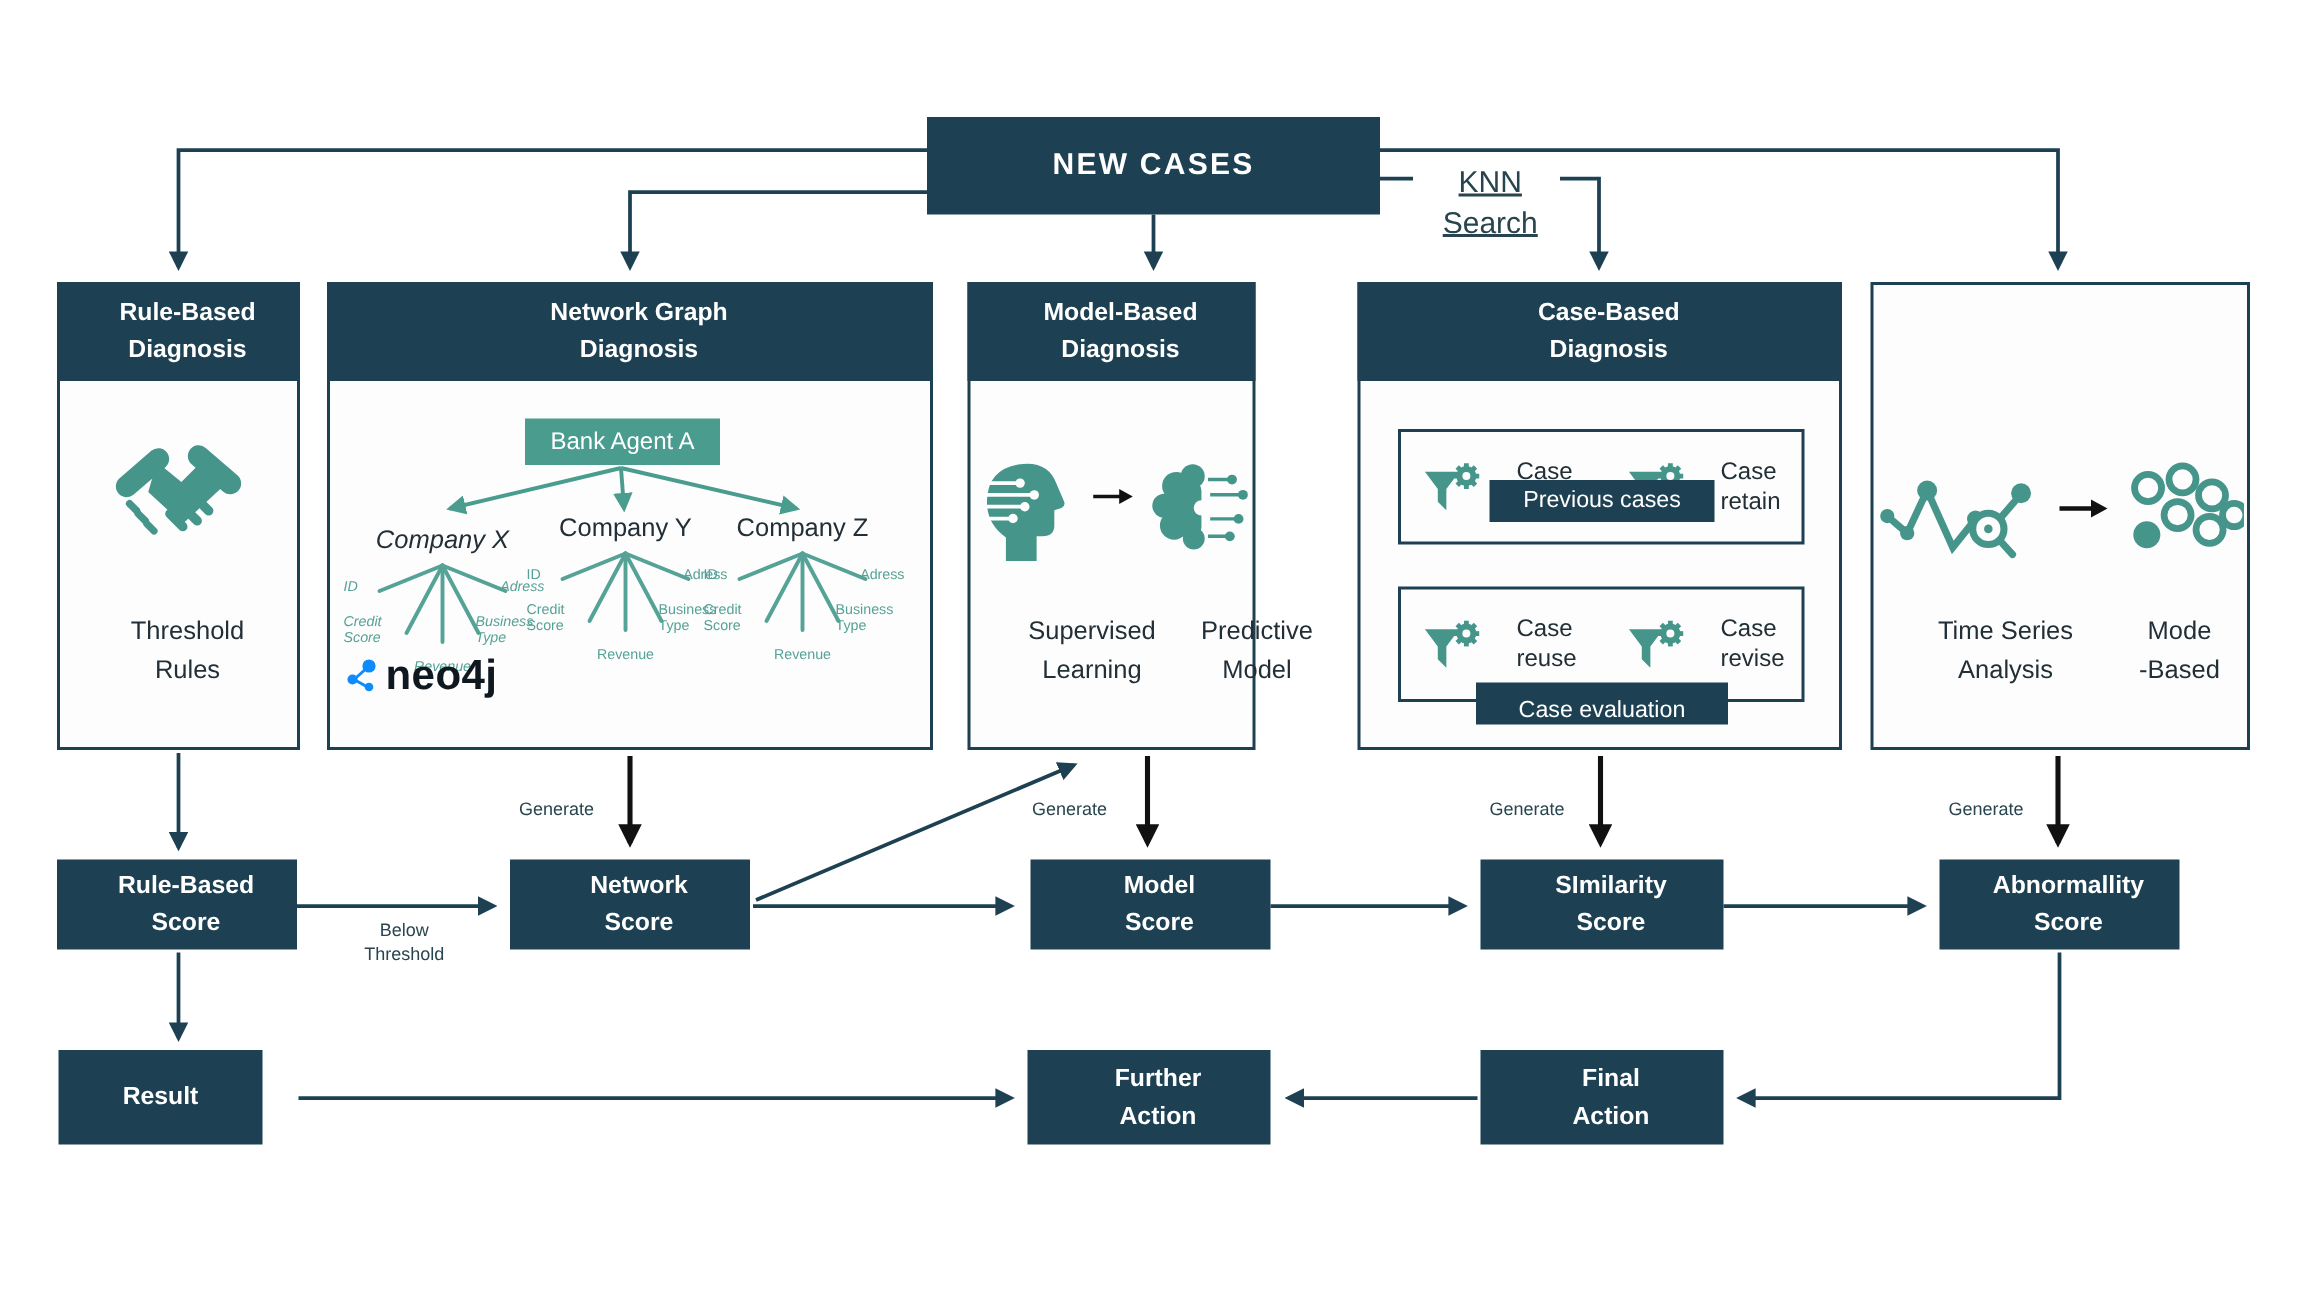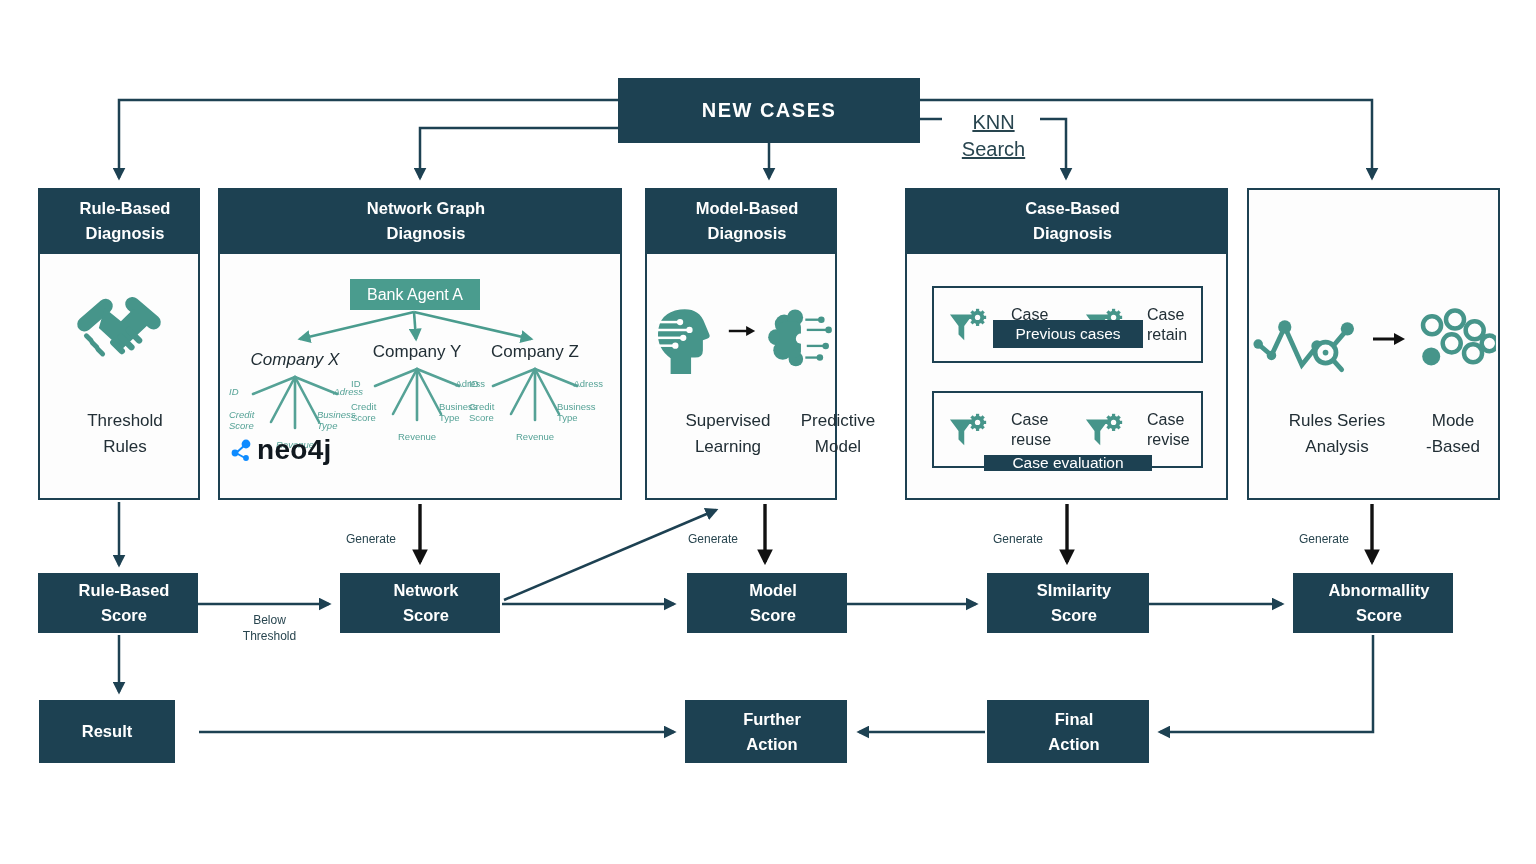--- a/index.html
+++ b/index.html
@@ -325,21 +325,21 @@
                 <path d="M-6.4,6.4 L6.4,-6.4"></path>
               </g>
             <circle r="7" fill="#46958a"></circle>
               <circle r="2.8" fill="#fdfdfd"></circle>
           </g>
         </svg>
         <span class="preline">Case
 revise</span>
       </div>
     </div>
-    <div class="badge" style="left:77px;top:265px;width:168px;height:16px;">
+    <div class="badge" style="left:77px;top:265px;width:168px;height:28px;align-items:flex-end;">
       <span>Case evaluation</span>
     </div>
   </div>
 
   <div class="diag" style="left:1247px;width:253px;">
     <div class="iconrow" style="top:118px;gap:8px;">
       <svg width="112" height="74" viewBox="0 0 115 78">
         <g stroke="#46958a" stroke-width="5" fill="none" stroke-linecap="round">
           <path d="M5,38 L19,50 L33,20 L51,60 L67,40 L72,44"></path>
           <path d="M84,40 L96,26"></path>
@@ -364,21 +364,21 @@
           <circle cx="22" cy="20" r="11"></circle>
             <circle cx="50" cy="13" r="11"></circle>
             <circle cx="74" cy="26" r="11"></circle>
           <circle cx="46" cy="42" r="11"></circle>
             <circle cx="72" cy="54" r="11"></circle>
             <circle cx="92" cy="42" r="9.5"></circle>
         </g>
         <circle cx="21" cy="58" r="11" fill="#46958a"></circle>
       </svg>
     </div>
-    <div class="caption preline" style="left:16px;top:218px;width:120px;">Rules Series
+    <div class="caption preline" style="left:16px;top:218px;width:120px;">Time Series
 Analysis</div>
     <div class="caption preline" style="left:152px;top:218px;width:80px;">Mode
 -Based</div>
   </div>
 
   <span class="lbl" style="left:330px;top:531px;width:82px;">Generate</span>
   <span class="lbl" style="left:672px;top:531px;width:82px;">Generate</span>
   <span class="lbl" style="left:977px;top:531px;width:82px;">Generate</span>
   <span class="lbl" style="left:1283px;top:531px;width:82px;">Generate</span>
   <span class="lbl preline" style="left:210px;top:612px;width:95px;">Below

